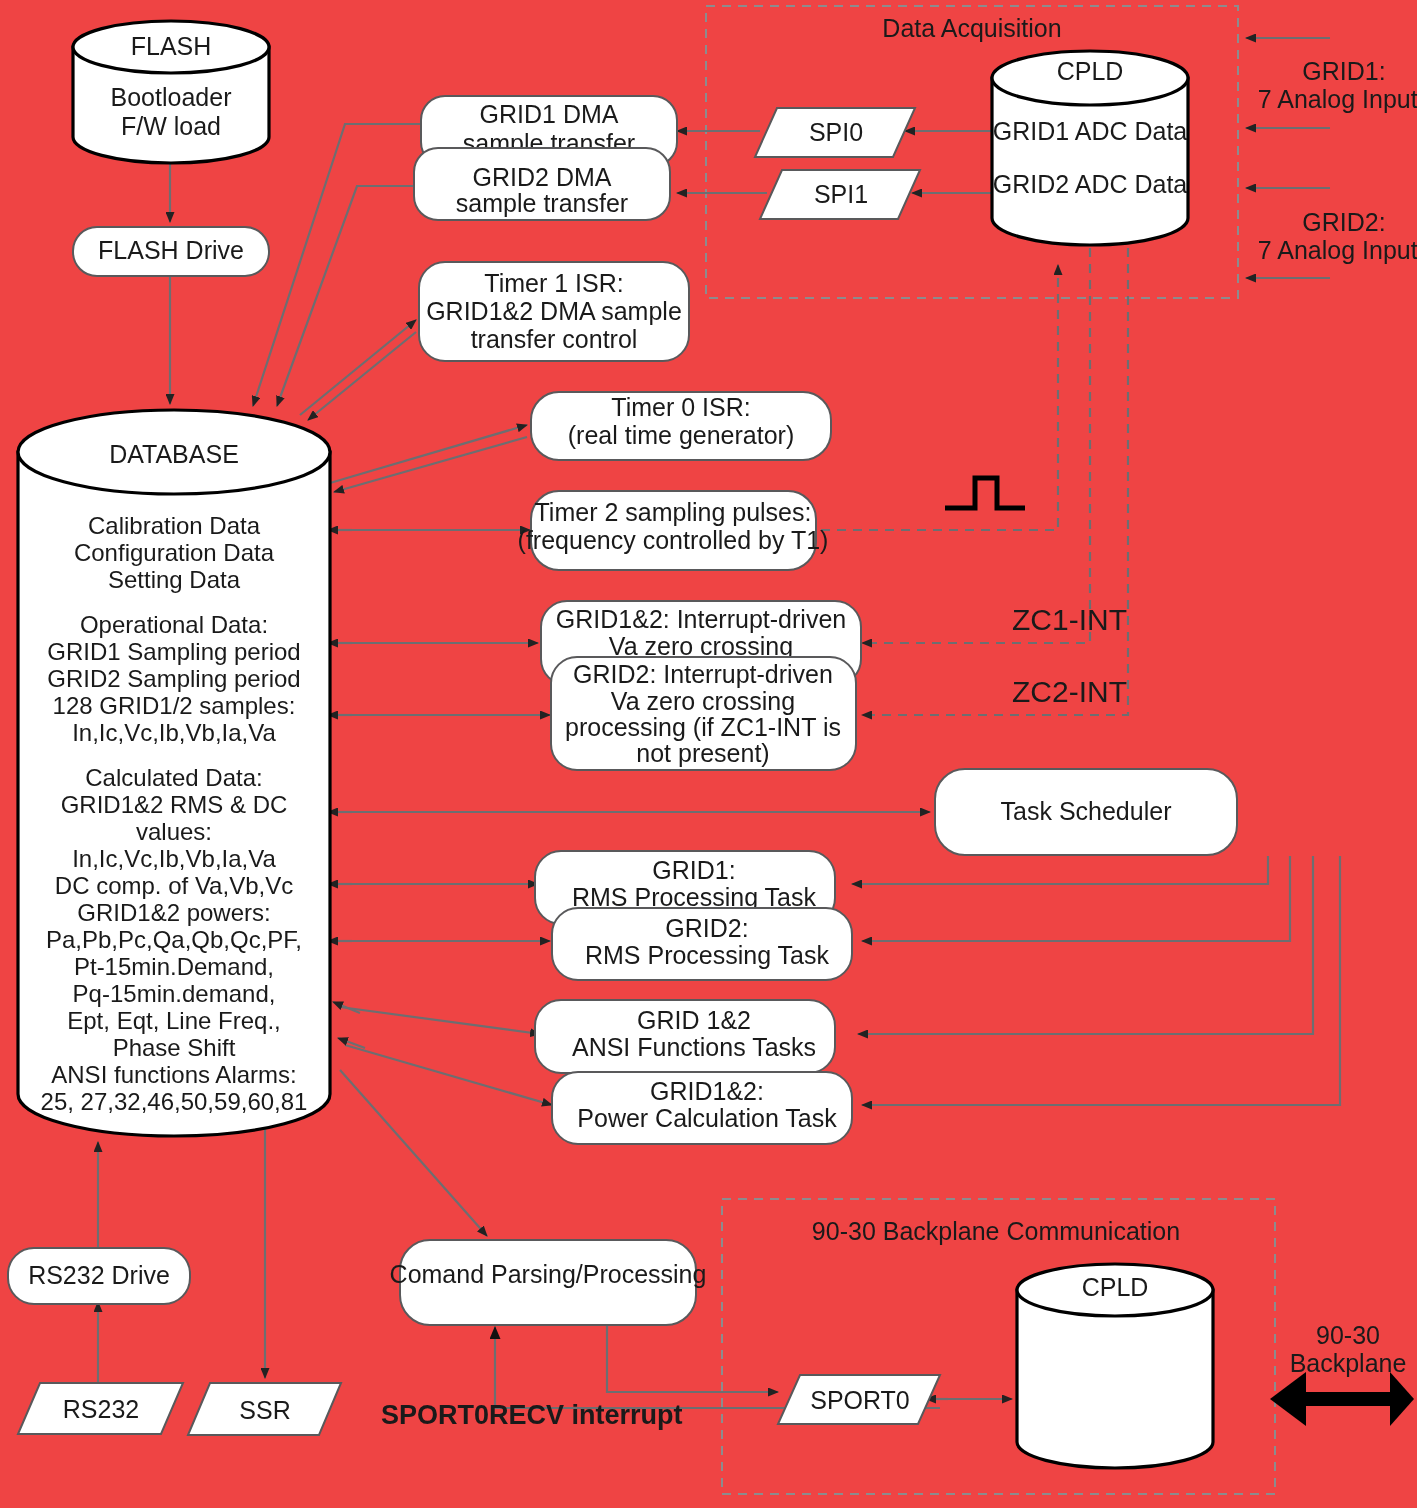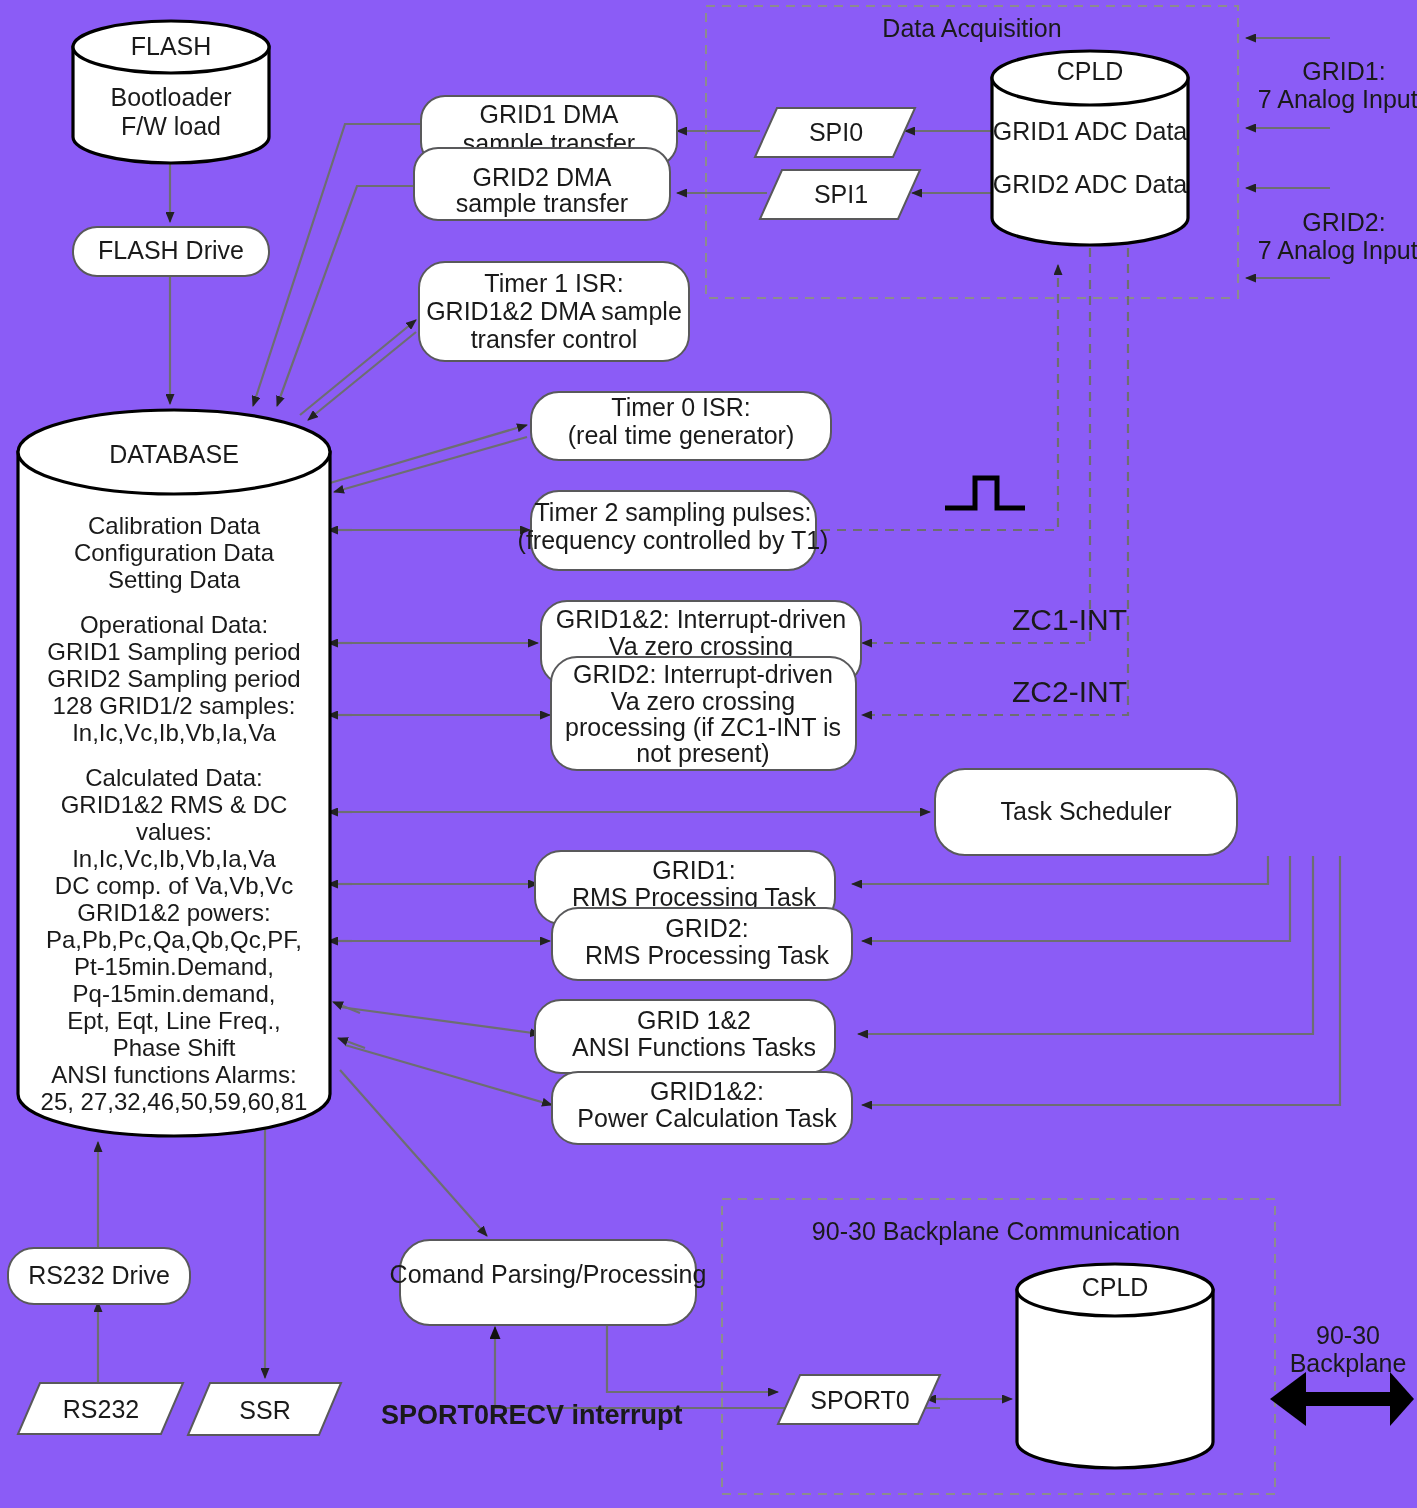--- a/index.html
+++ b/index.html
@@ -1,17 +1,17 @@
 <!DOCTYPE html>
 <html><head>
 <meta charset="utf-8">
 <style>
   html,body{margin:0;padding:0;background:#ffffff;}
   body{font-family:"Liberation Sans",sans-serif;}
-  #root{position:relative;width:1417px;height:1508px;background:#8b5cf6;overflow:hidden;}
+  #root{position:relative;width:1417px;height:1508px;background:#ef4444;overflow:hidden;}
   svg{position:absolute;left:0;top:0;width:1417px;height:1508px;}
   .txt{font-family:"Liberation Sans",sans-serif;fill:#1a1a1a;}
   .lbl{font-size:25px;}
   .lbl-sm{font-size:24px;}
   .lbl-big{font-size:30px;}
   .lbl-bold{font-size:27px;font-weight:bold;}
   .shape-thin{fill:#ffffff;stroke:#59595b;stroke-width:2;}
   .shape-thick{fill:#ffffff;stroke:#000000;stroke-width:3.2;}
   .conn{fill:none;stroke:#6d6e71;stroke-width:2.2;}
   .conn-dash{fill:none;stroke:#6d6e71;stroke-width:2.2;stroke-dasharray:9 7;}

